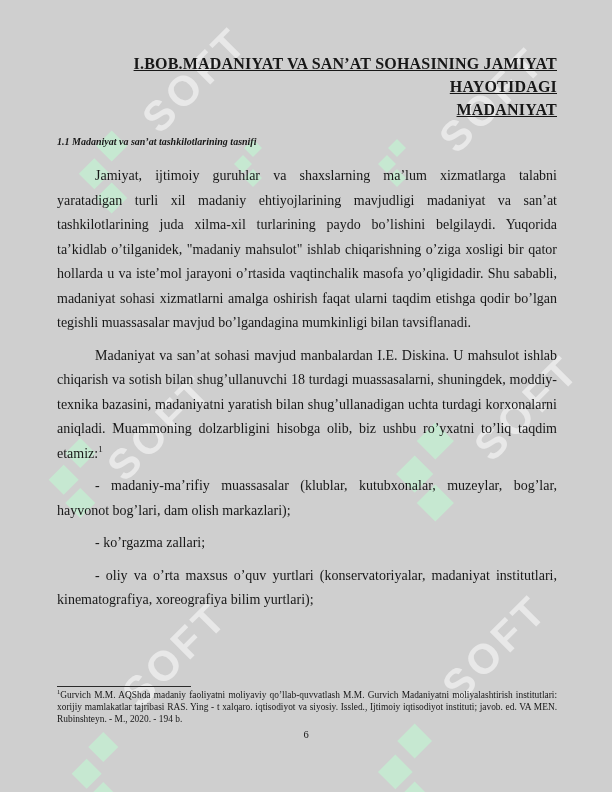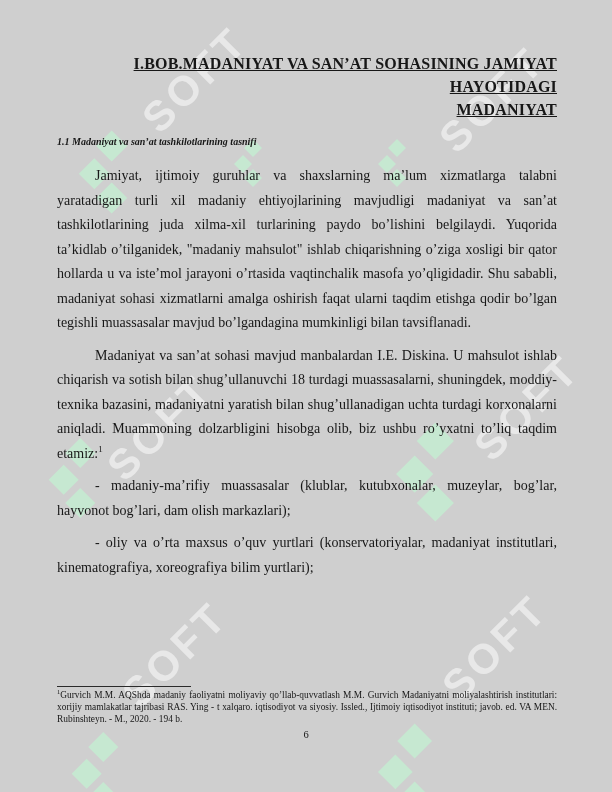--- a/index.html
+++ b/index.html
@@ -121,20 +121,21 @@
       <div>I.BOB.MADANIYAT VA SAN’AT SOHASINING JAMIYAT HAYOTIDAGI</div>
       <div>MADANIYAT</div>
     </h1>
     <h2 class="doc-subtitle">1.1 Madaniyat va san’at tashkilotlarining tasnifi</h2>
 
     <p class="body-par">Jamiyat, ijtimoiy guruhlar va shaxslarning ma’lum xizmatlarga talabni yaratadigan turli xil madaniy ehtiyojlarining mavjudligi madaniyat va san’at tashkilotlarining juda xilma-xil turlarining paydo bo’lishini belgilaydi. Yuqorida ta’kidlab o’tilganidek, "madaniy mahsulot" ishlab chiqarishning o’ziga xosligi bir qator hollarda u va iste’mol jarayoni o’rtasida vaqtinchalik masofa yo’qligidadir. Shu sababli, madaniyat sohasi xizmatlarni amalga oshirish faqat ularni taqdim etishga qodir bo’lgan tegishli muassasalar mavjud bo’lgandagina mumkinligi bilan tavsiflanadi.</p>
 
     <p class="body-par"><span>Madaniyat va san’at sohasi mavjud manbalardan I.E. Diskina. U mahsulot ishlab chiqarish va sotish bilan shug’ullanuvchi 18 turdagi muassasalarni, shuningdek, moddiy-texnika bazasini, madaniyatni yaratish bilan shug’ullanadigan uchta turdagi korxonalarni aniqladi. Muammoning dolzarbligini hisobga olib, biz ushbu ro’yxatni to’liq taqdim etamiz:</span><sup>1</sup></p>
 
     <p class="body-par">- madaniy-ma’rifiy muassasalar (klublar, kutubxonalar, muzeylar, bog’lar, hayvonot bog’lari, dam olish markazlari);</p>
+    <p class="body-par">- ko’rgazma zallari;</p>
     <p class="body-par">- oliy va o’rta maxsus o’quv yurtlari (konservatoriyalar, madaniyat institutlari, kinematografiya, xoreografiya bilim yurtlari);</p>
   </div>
 
   <div class="footnote">
     <div class="fn-rule"></div>
     <div class="fn-text"><sup>1</sup><span>Gurvich M.M. AQShda madaniy faoliyatni moliyaviy qo’llab-quvvatlash M.M. Gurvich Madaniyatni moliyalashtirish institutlari: xorijiy mamlakatlar tajribasi RAS. Ying - t xalqaro. iqtisodiyot va siyosiy. Issled., Ijtimoiy iqtisodiyot instituti; javob. ed. VA MEN. Rubinshteyn. - M., 2020. - 194 b.</span></div>
   </div>
 
   <div class="page-number">6</div>
 </div>

